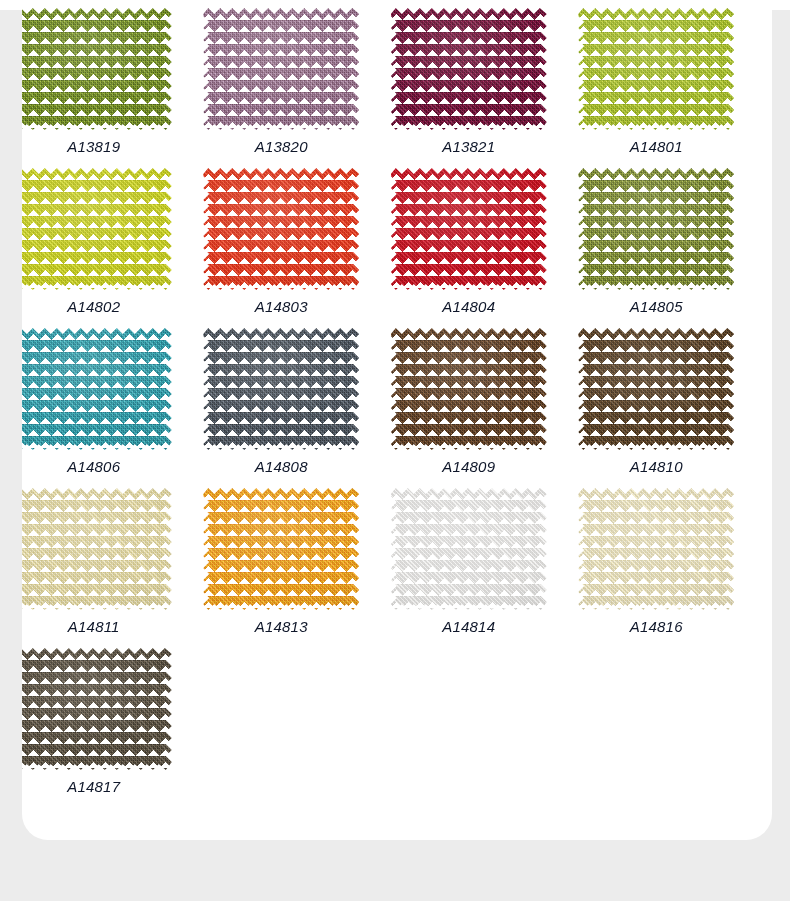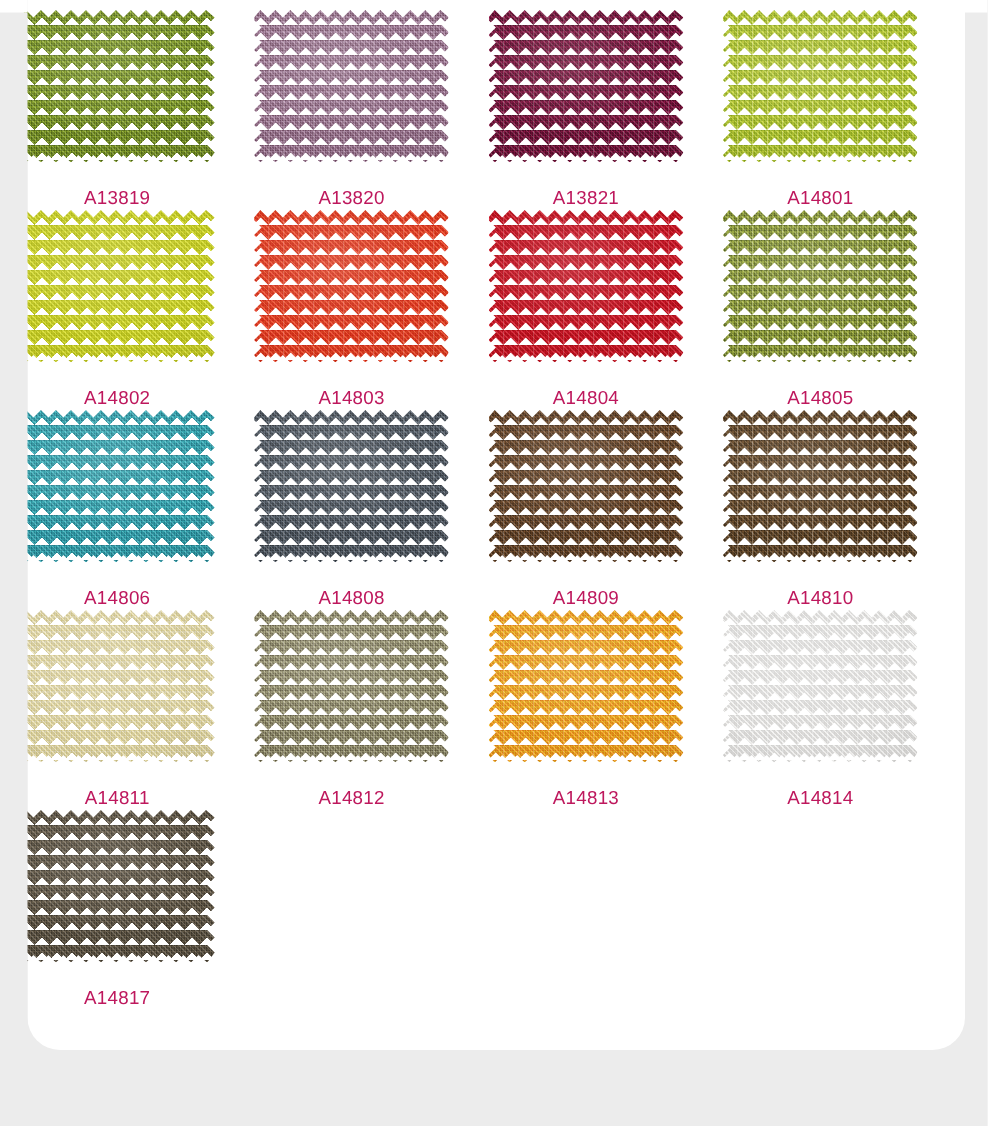--- a/index.html
+++ b/index.html
@@ -168,26 +168,27 @@
     inset: 0;
     background:
       radial-gradient(130% 110% at 42% 34%,
         rgba(255,255,255,0.14) 0%,
         rgba(255,255,255,0.0) 45%,
         rgba(0,0,0,0.10) 100%);
     pointer-events: none;
   }
 
   .swatch-label {
-    margin-top: 21px;
+    margin-top: 9px;
     font-size: 15px;
-    color: #be185d;
+    color: #0f172a;
     letter-spacing: 0.2px;
     line-height: 1;
     white-space: nowrap;
+    font-style: italic;
   }
 </style>
 </head>
 <body>
 
 <div class="card"></div>
 
 <div class="swatch-grid" id="swatch-grid">
     <div class="swatch-cell">
       <div class="swatch-wrap">
@@ -341,52 +342,52 @@
             <div class="weave2"></div>
             <div class="shade"></div>
           </div>
         </div>
       </div>
       <div class="swatch-label">A14811</div>
     </div>
     <div class="swatch-cell">
       <div class="swatch-wrap">
         <div class="swatch">
-          <div class="swatch-inner" style="background: rgb(138, 133, 101);">
-            <div class="weave"></div>
-            <div class="weave2"></div>
-            <div class="shade"></div>
-          </div>
-        </div>
-      </div>
-      <div class="swatch-label">A14812</div>
-    </div>
-    <div class="swatch-cell">
-      <div class="swatch-wrap">
-        <div class="swatch">
           <div class="swatch-inner" style="background: rgb(245, 160, 27);">
             <div class="weave"></div>
             <div class="weave2"></div>
             <div class="shade"></div>
           </div>
         </div>
       </div>
       <div class="swatch-label">A14813</div>
     </div>
     <div class="swatch-cell">
       <div class="swatch-wrap">
         <div class="swatch">
           <div class="swatch-inner" style="background: rgb(240, 239, 237);">
             <div class="weave"></div>
             <div class="weave2"></div>
             <div class="shade"></div>
           </div>
         </div>
       </div>
       <div class="swatch-label">A14814</div>
+    </div>
+    <div class="swatch-cell">
+      <div class="swatch-wrap">
+        <div class="swatch">
+          <div class="swatch-inner" style="background: rgb(240, 231, 192);">
+            <div class="weave"></div>
+            <div class="weave2"></div>
+            <div class="shade"></div>
+          </div>
+        </div>
+      </div>
+      <div class="swatch-label">A14816</div>
     </div>
     <div class="swatch-cell">
       <div class="swatch-wrap">
         <div class="swatch">
           <div class="swatch-inner" style="background: rgb(85, 76, 61);">
             <div class="weave"></div>
             <div class="weave2"></div>
             <div class="shade"></div>
           </div>
         </div>

